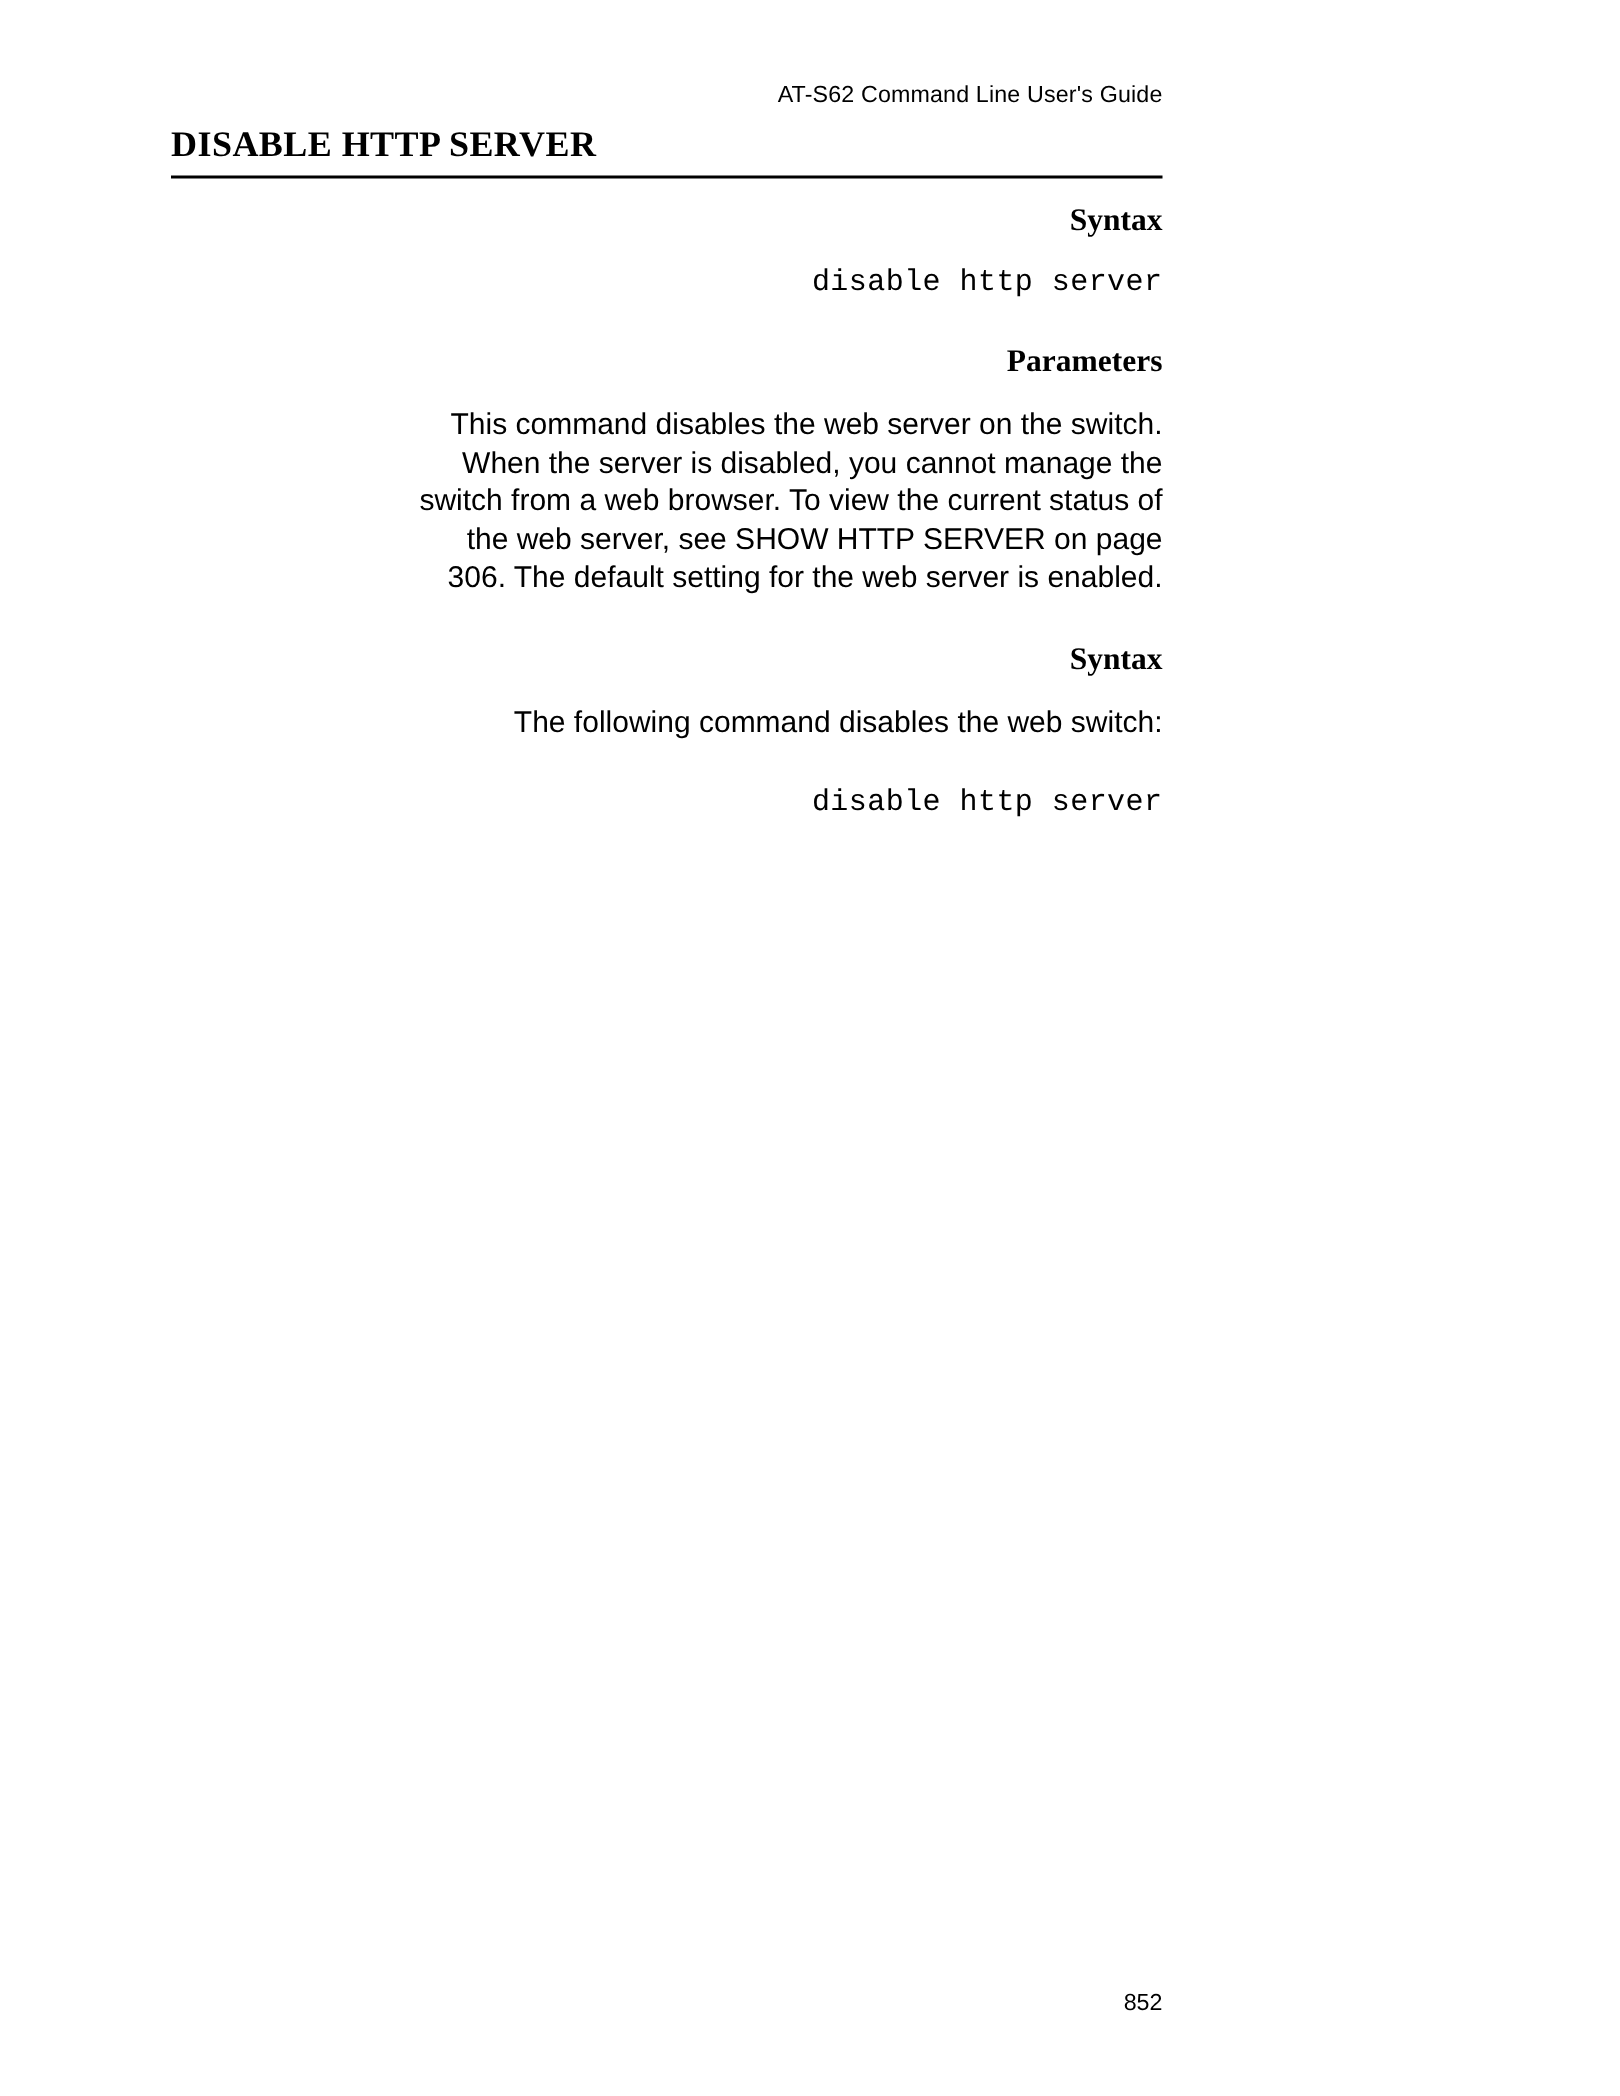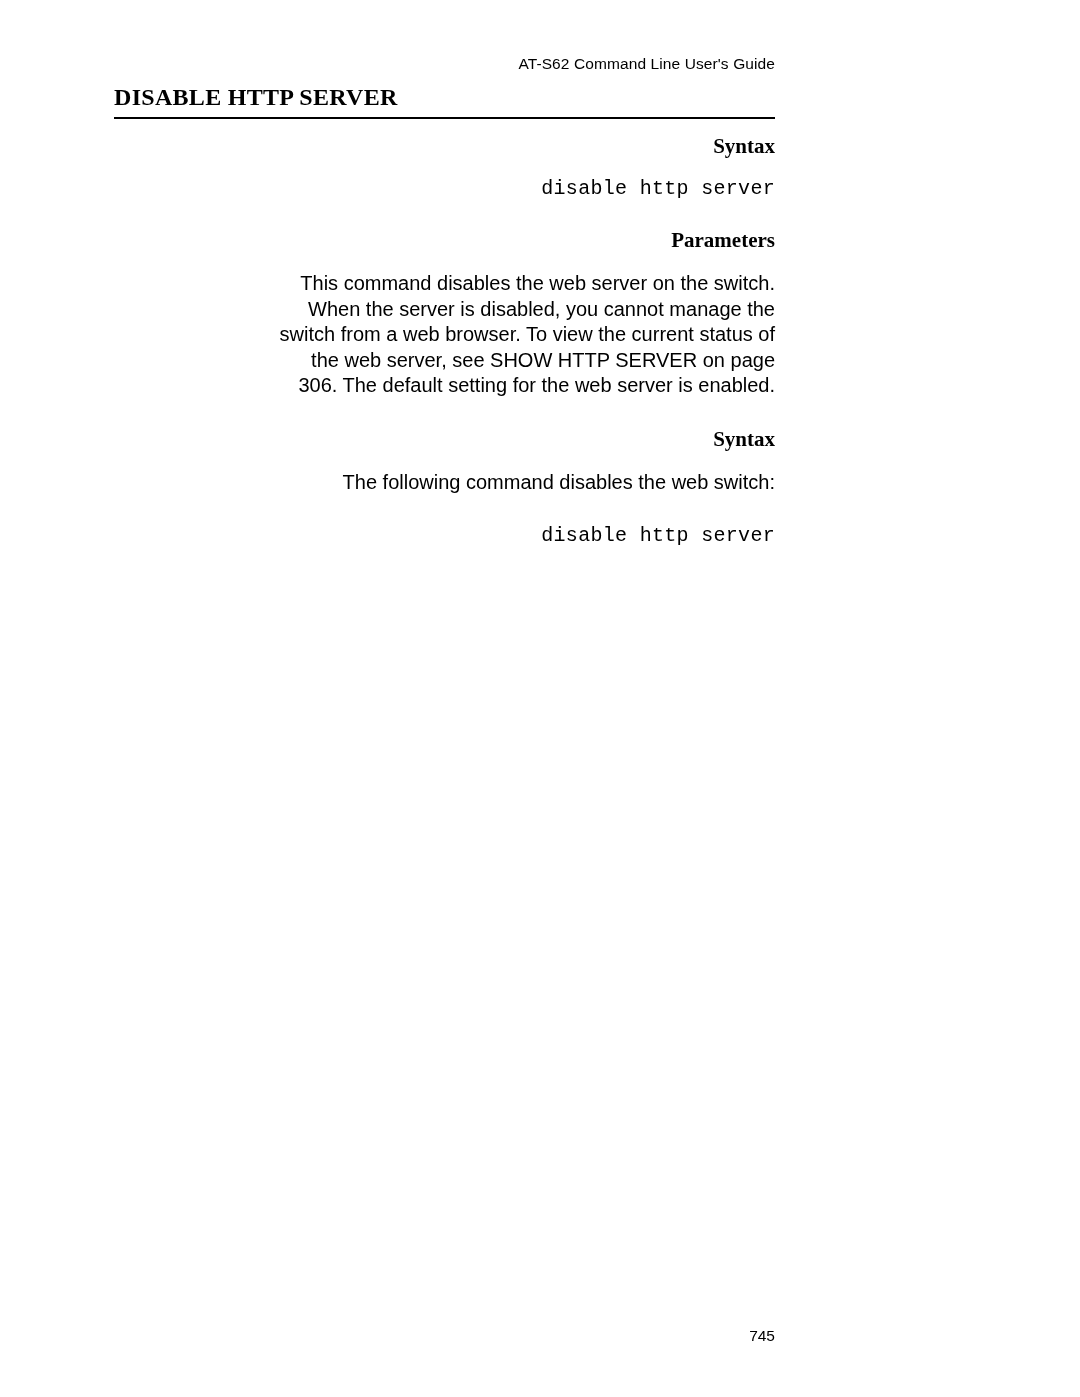--- a/index.html
+++ b/index.html
@@ -104,15 +104,15 @@
     <div class="section-heading section-gap">Parameters</div>
 
     <div class="body-text">This command disables the web server on the switch. When the server is disabled, you cannot manage the switch from a web browser. To view the current status of the web server, see SHOW HTTP SERVER on page 306. The default setting for the web server is enabled.</div>
 
     <div class="section-heading section-gap">Syntax</div>
     <div class="body-text">The following command disables the web switch:</div>
     <div class="code-line">disable http server</div>
 
   </div>
 
-  <div class="page-number">745</div>
+  <div class="page-number">852</div>
 
 </div>
 
 </body></html>

